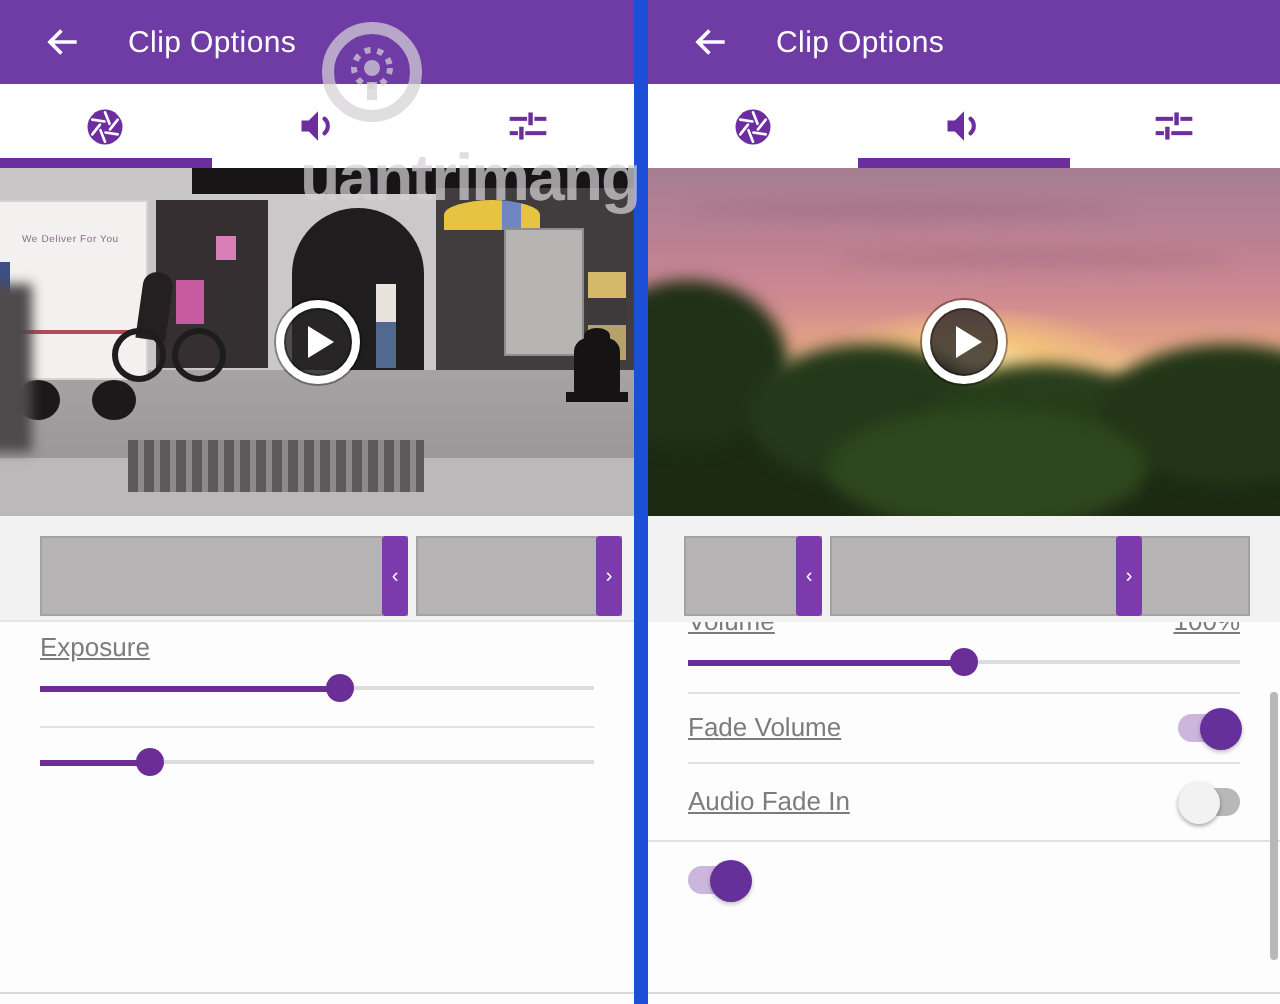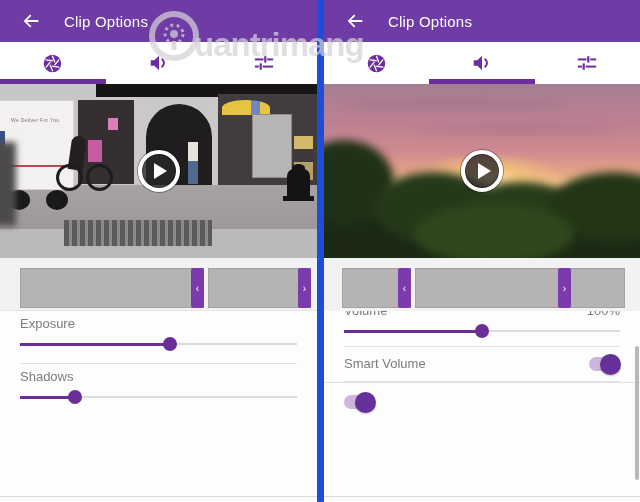--- a/index.html
+++ b/index.html
@@ -77,21 +77,21 @@
     color:#fff; font-size:10px; display:flex; align-items:center; justify-content:center; cursor:ew-resize; }
   .panel.left .strip.s1 { left:20px;  width:184px; }
   .panel.left .strip.s2 { left:208px; width:103px; }
   .panel.right .strip.s1 { left:18px; width:69px; }
   .panel.right .strip.s2 { left:91px; width:210px; }
   .t-handle.at-right { right:-1px; }
   .t-handle.mid { left:142px; }
 
   
   .adjust-row { padding:5px 20px 0; }
-  .row-label { font-size:13px; color:#7c7c7c; line-height:16px; }
+  .row-label { font-size:13px; color:#7c7c7c; line-height:16px;text-decoration:underline; }
   .slider { position:relative; height:14px; margin-top:5px; cursor:pointer; }
   .slider .track { position:absolute; left:0; right:0; top:6px; height:2px; background:#dcdcdc; }
   .slider .fill  { position:absolute; left:0; top:5.5px; height:3px; width:var(--pct,50%); background:#6b2d96; }
   .slider .thumb { position:absolute; top:0; left:var(--pct,50%); width:14px; height:14px; margin-left:-7px;
     border-radius:50%; background:#6b2d96; cursor:grab; }
   .hr { border-top:1px solid #e2e1e2; margin-top:8px; }
   .adjust-row .hr2 { border-top:1px solid #e2e1e2; margin-top:12px; }
 
   
   .vol-row { margin-top:-8px; padding:0 20px; position:relative; z-index:1; }
@@ -106,22 +106,22 @@
   .toggle { position:relative; width:31px; height:14px; border-radius:7px; background:#b9b8b9; cursor:pointer; flex:none; }
   .toggle .knob { position:absolute; top:-3.5px; left:0; width:21px; height:21px; border-radius:50%;
     background:#f3f2f3; box-shadow:0 1px 2px rgba(0,0,0,.35); transition:left .1s; }
   .toggle.on { background:#ccb6de; }
   .toggle.on .knob { left:11px; background:#66309b; box-shadow:0 1px 2px rgba(0,0,0,.25); }
 
   .scrollbar { position:absolute; right:1px; top:346px; width:4px; height:134px; background:#b9b8b9; border-radius:2px; }
   .bottom-line { position:absolute; left:0; right:0; bottom:5px; border-top:1px solid #dadada; }
 
   
-  .watermark { position:absolute; left:146px; top:8px; z-index:6; display:flex; align-items:flex-end;
-    pointer-events:none; color:rgba(212,209,214,.72); }
+  .watermark { position:absolute; left:158px; top:8px; z-index:6; display:flex; align-items:flex-start;
+    pointer-events:none; color:rgba(212,209,214,.72);flex-direction:column; }
   .wm-text { font-size:33px; font-weight:bold; letter-spacing:-1px; margin-left:-8px; margin-top:6px; }
 </style>
 </head>
 <body>
 
 <div class="screen">
 
   <div class="panel left">
     <div class="appbar">
       <div class="back-btn">
@@ -220,21 +220,20 @@
     <div class="adjust-row">
       <div class="row-label">Exposure</div>
       <div class="slider" style="--pct: 54%;">
         <div class="track"></div>
         <div class="fill"></div>
         <div class="thumb"></div>
       </div>
       <div class="hr2"></div>
     </div>
     <div class="adjust-row">
-      <div class="row-label">Shadows</div>
       <div class="slider" style="--pct: 20%;">
         <div class="track"></div>
         <div class="fill"></div>
         <div class="thumb"></div>
       </div>
     </div>
     <div class="bottom-line"></div>
   </div>
 
   <div class="panel right">
@@ -319,28 +318,34 @@
       <div class="slider" style="--pct: 50%;">
         <div class="track"></div>
         <div class="fill"></div>
         <div class="thumb"></div>
       </div>
       <div class="hr"></div>
     </div>
 
     <div class="smart-row">
       <div class="smart-top">
-        <span class="row-label">Smart Volume</span>
+        <span class="row-label">Fade Volume</span>
         <div class="toggle on">
           <div class="knob"></div>
         </div>
       </div>
       <div class="hr"></div>
     </div>
 
+    <div class="list-row">
+      <span class="row-label">Audio Fade In</span>
+      <div class="toggle">
+        <div class="knob"></div>
+      </div>
+    </div>
     <div class="hr" style="margin-top:0;"></div>
     <div class="list-row">
       <div class="toggle on">
         <div class="knob"></div>
       </div>
     </div>
 
     <div class="scrollbar"></div>
     <div class="bottom-line"></div>
   </div>

